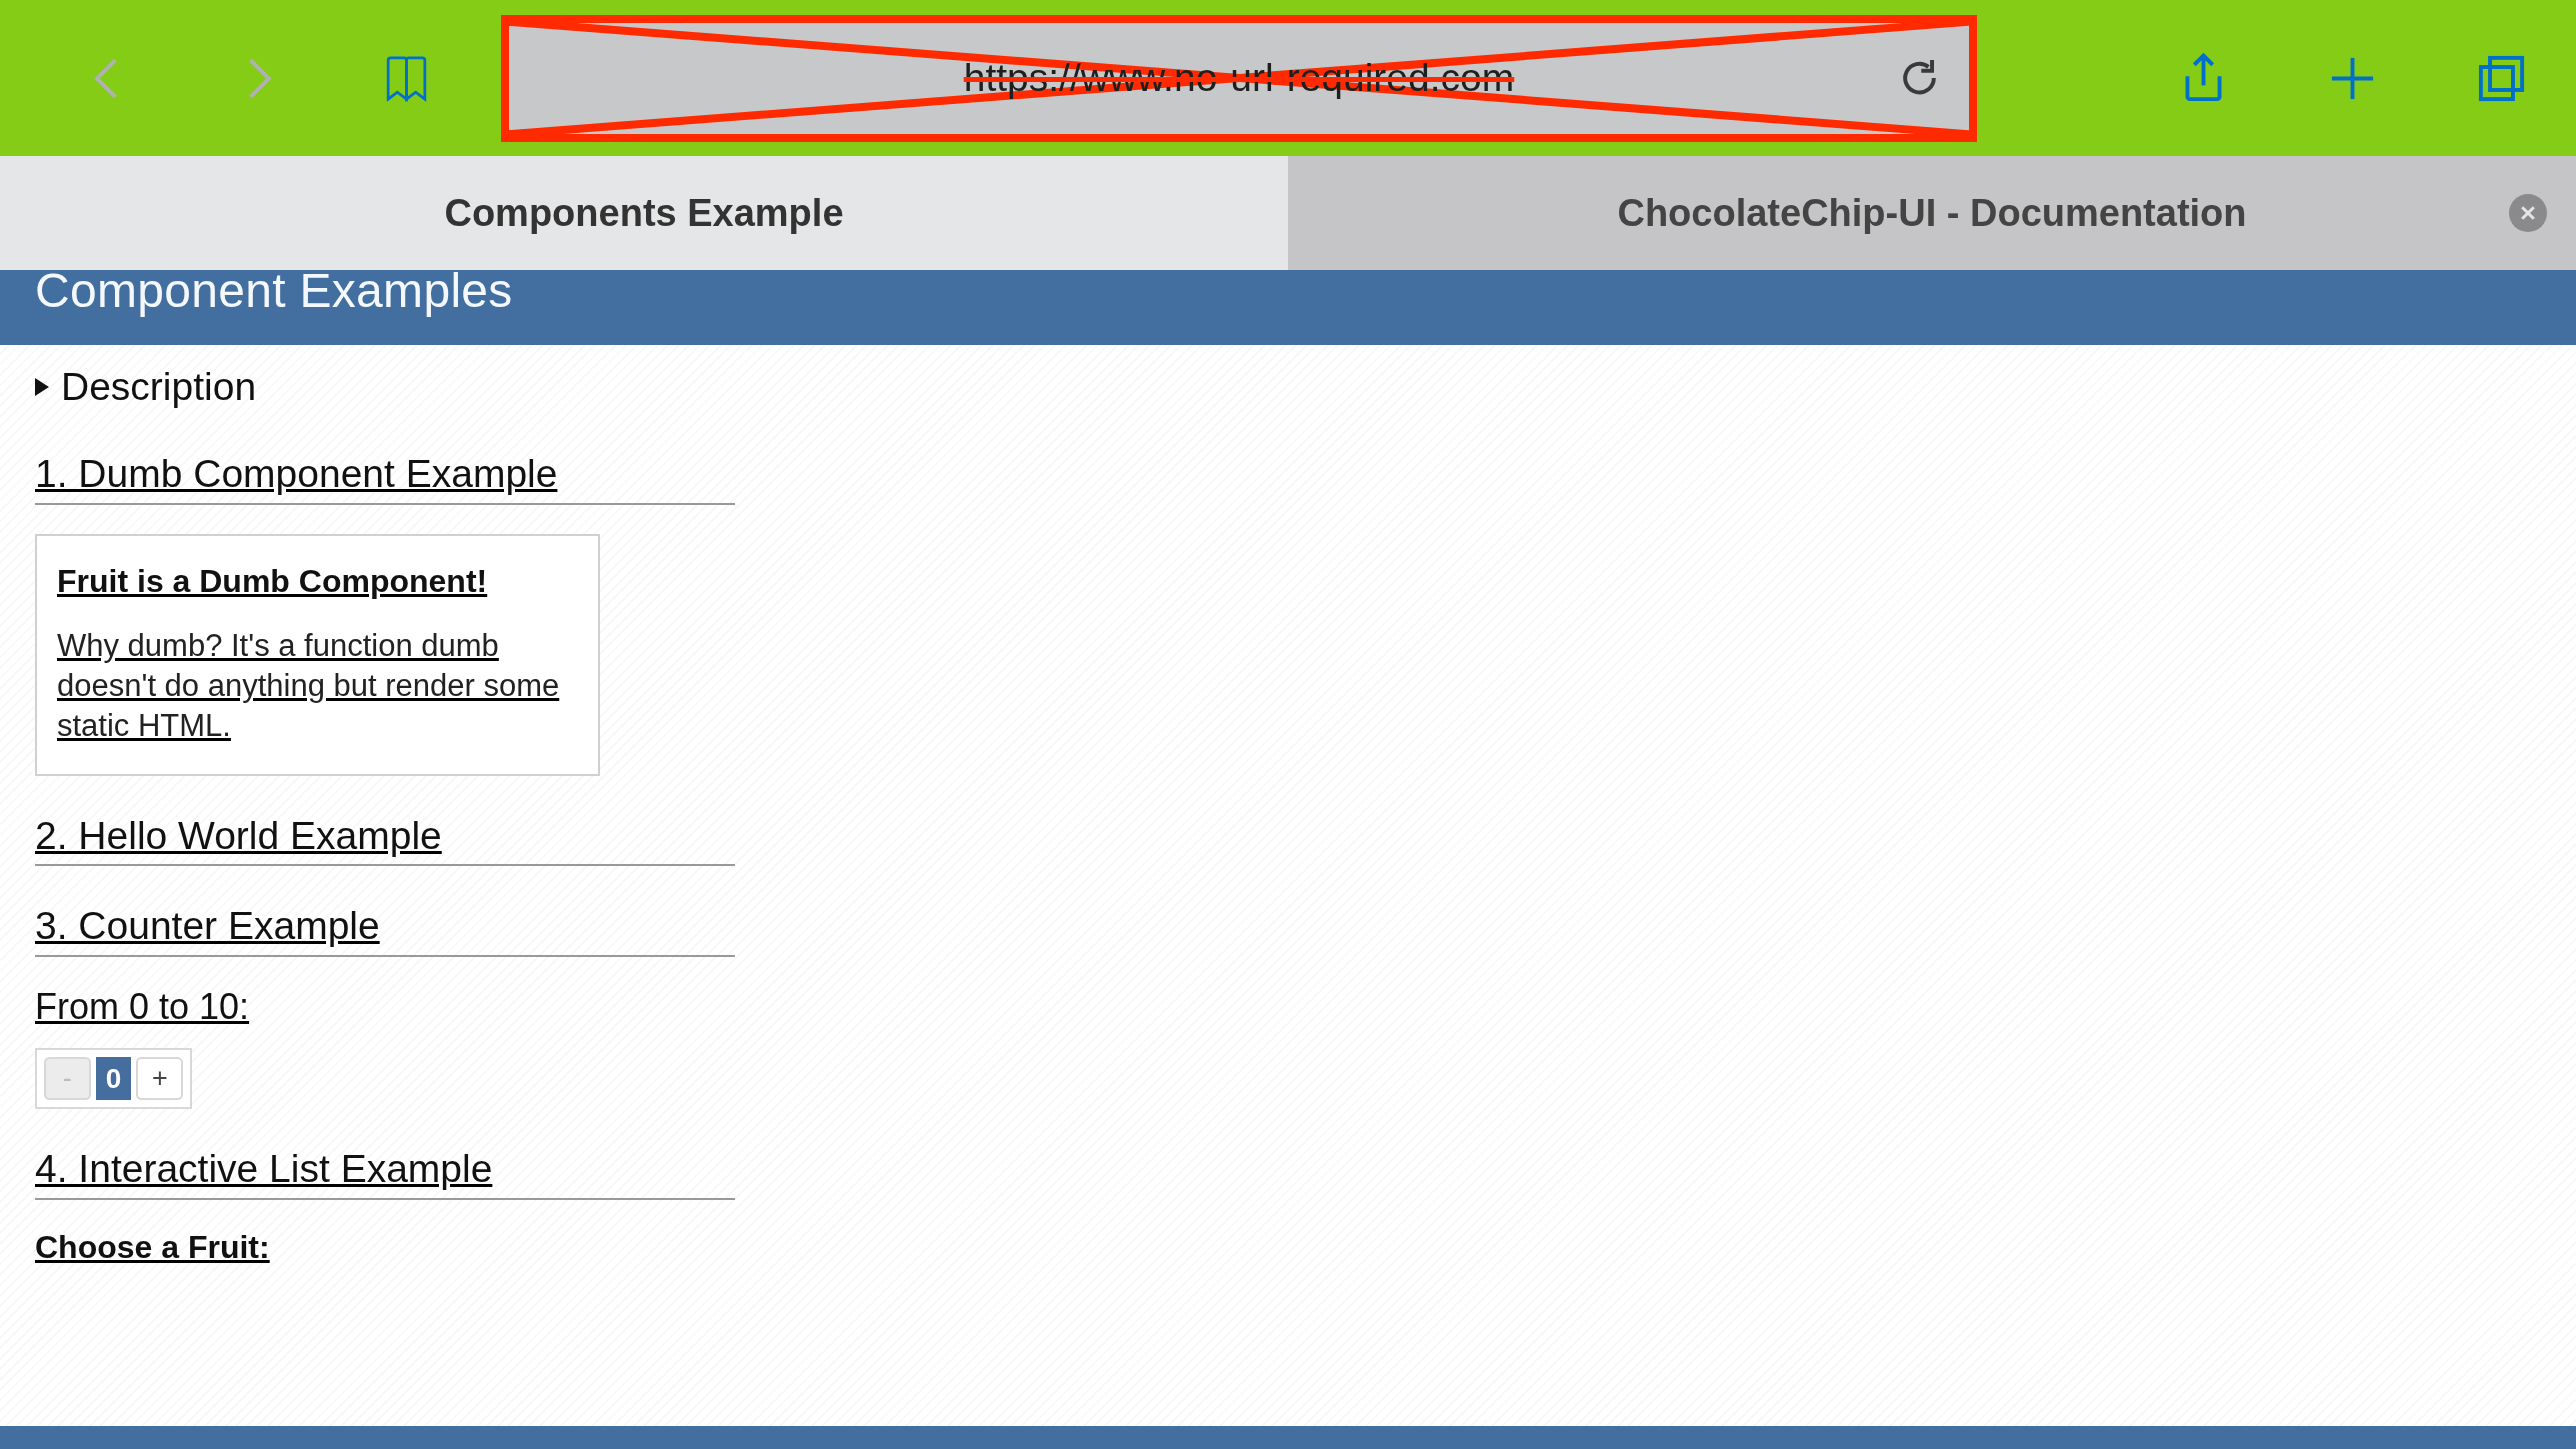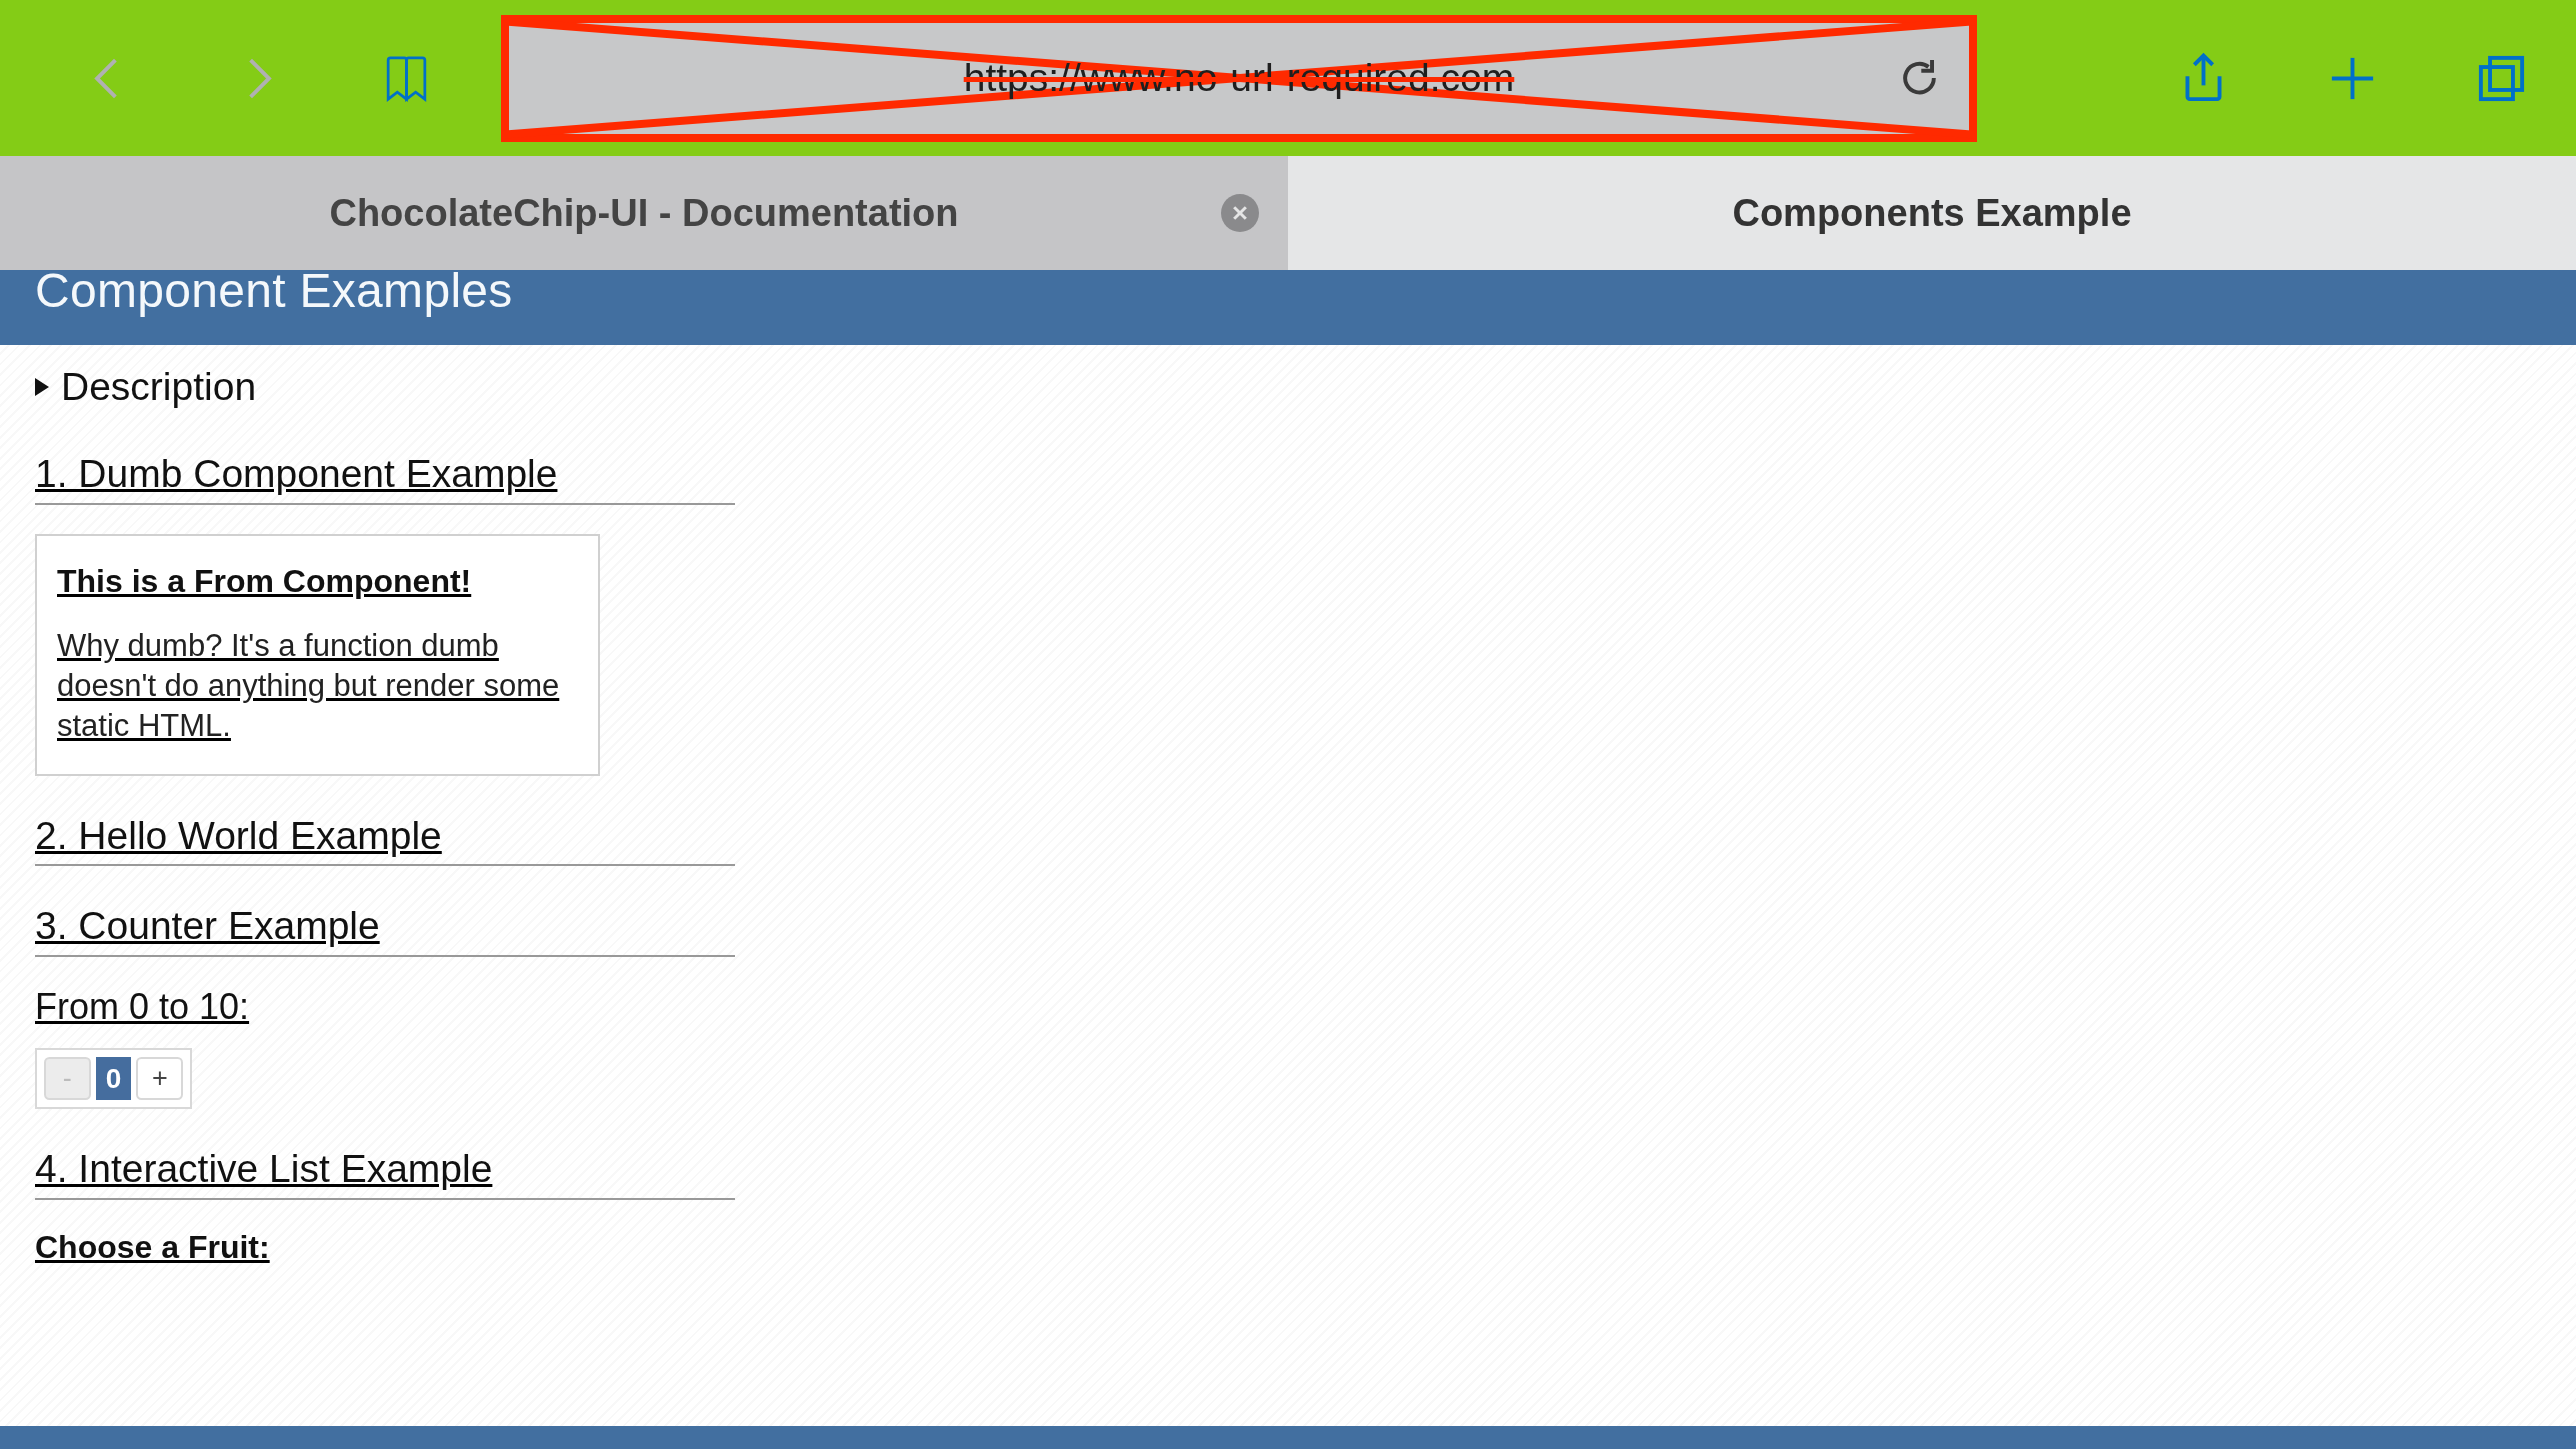--- a/index.html
+++ b/index.html
@@ -120,49 +120,49 @@
     <span class="icon-btn">
       <svg viewBox="0 0 24 24" fill="none" stroke="currentColor" stroke-width="1.7">
         <rect x="7" y="3" width="14" height="14"></rect>
           <rect x="3" y="7" width="14" height="14"></rect>
       </svg>
     </span>
   </div>
 </div>
 
 <div class="tabs">
+  <div class="tab">
+    <span>Components Example</span>
+  </div>
   <div class="tab active">
     <span>ChocolateChip-UI - Documentation</span>
     <span class="tab-close">
       <svg viewBox="0 0 24 24" stroke="currentColor" stroke-width="3.5">
           <line x1="5" y1="5" x2="19" y2="19"></line>
           <line x1="19" y1="5" x2="5" y2="19"></line>
         </svg>
     </span>
-  </div>
-  <div class="tab">
-    <span>Components Example</span>
   </div>
 </div>
 
 <div class="page-hdr">
   <span>Component Examples</span>
 </div>
 
 <div class="content">
 
   <div class="desc-row">
     <span class="tri"></span>
     <span>Description</span>
   </div>
 
   <div class="section">
     <h2 class="sec-title">1. Dumb Component Example</h2>
     <div class="dumb-box">
-      <div class="dtitle">This is a From Component!</div>
+      <div class="dtitle">Fruit is a Dumb Component!</div>
       <div class="dbody">Why dumb? It's a function dumb doesn't do anything but render some static HTML.</div>
     </div>
   </div>
 
   <div class="section">
     <h2 class="sec-title">2. Hello World Example</h2>
   </div>
 
   <div class="section">
     <h2 class="sec-title">3. Counter Example</h2>

